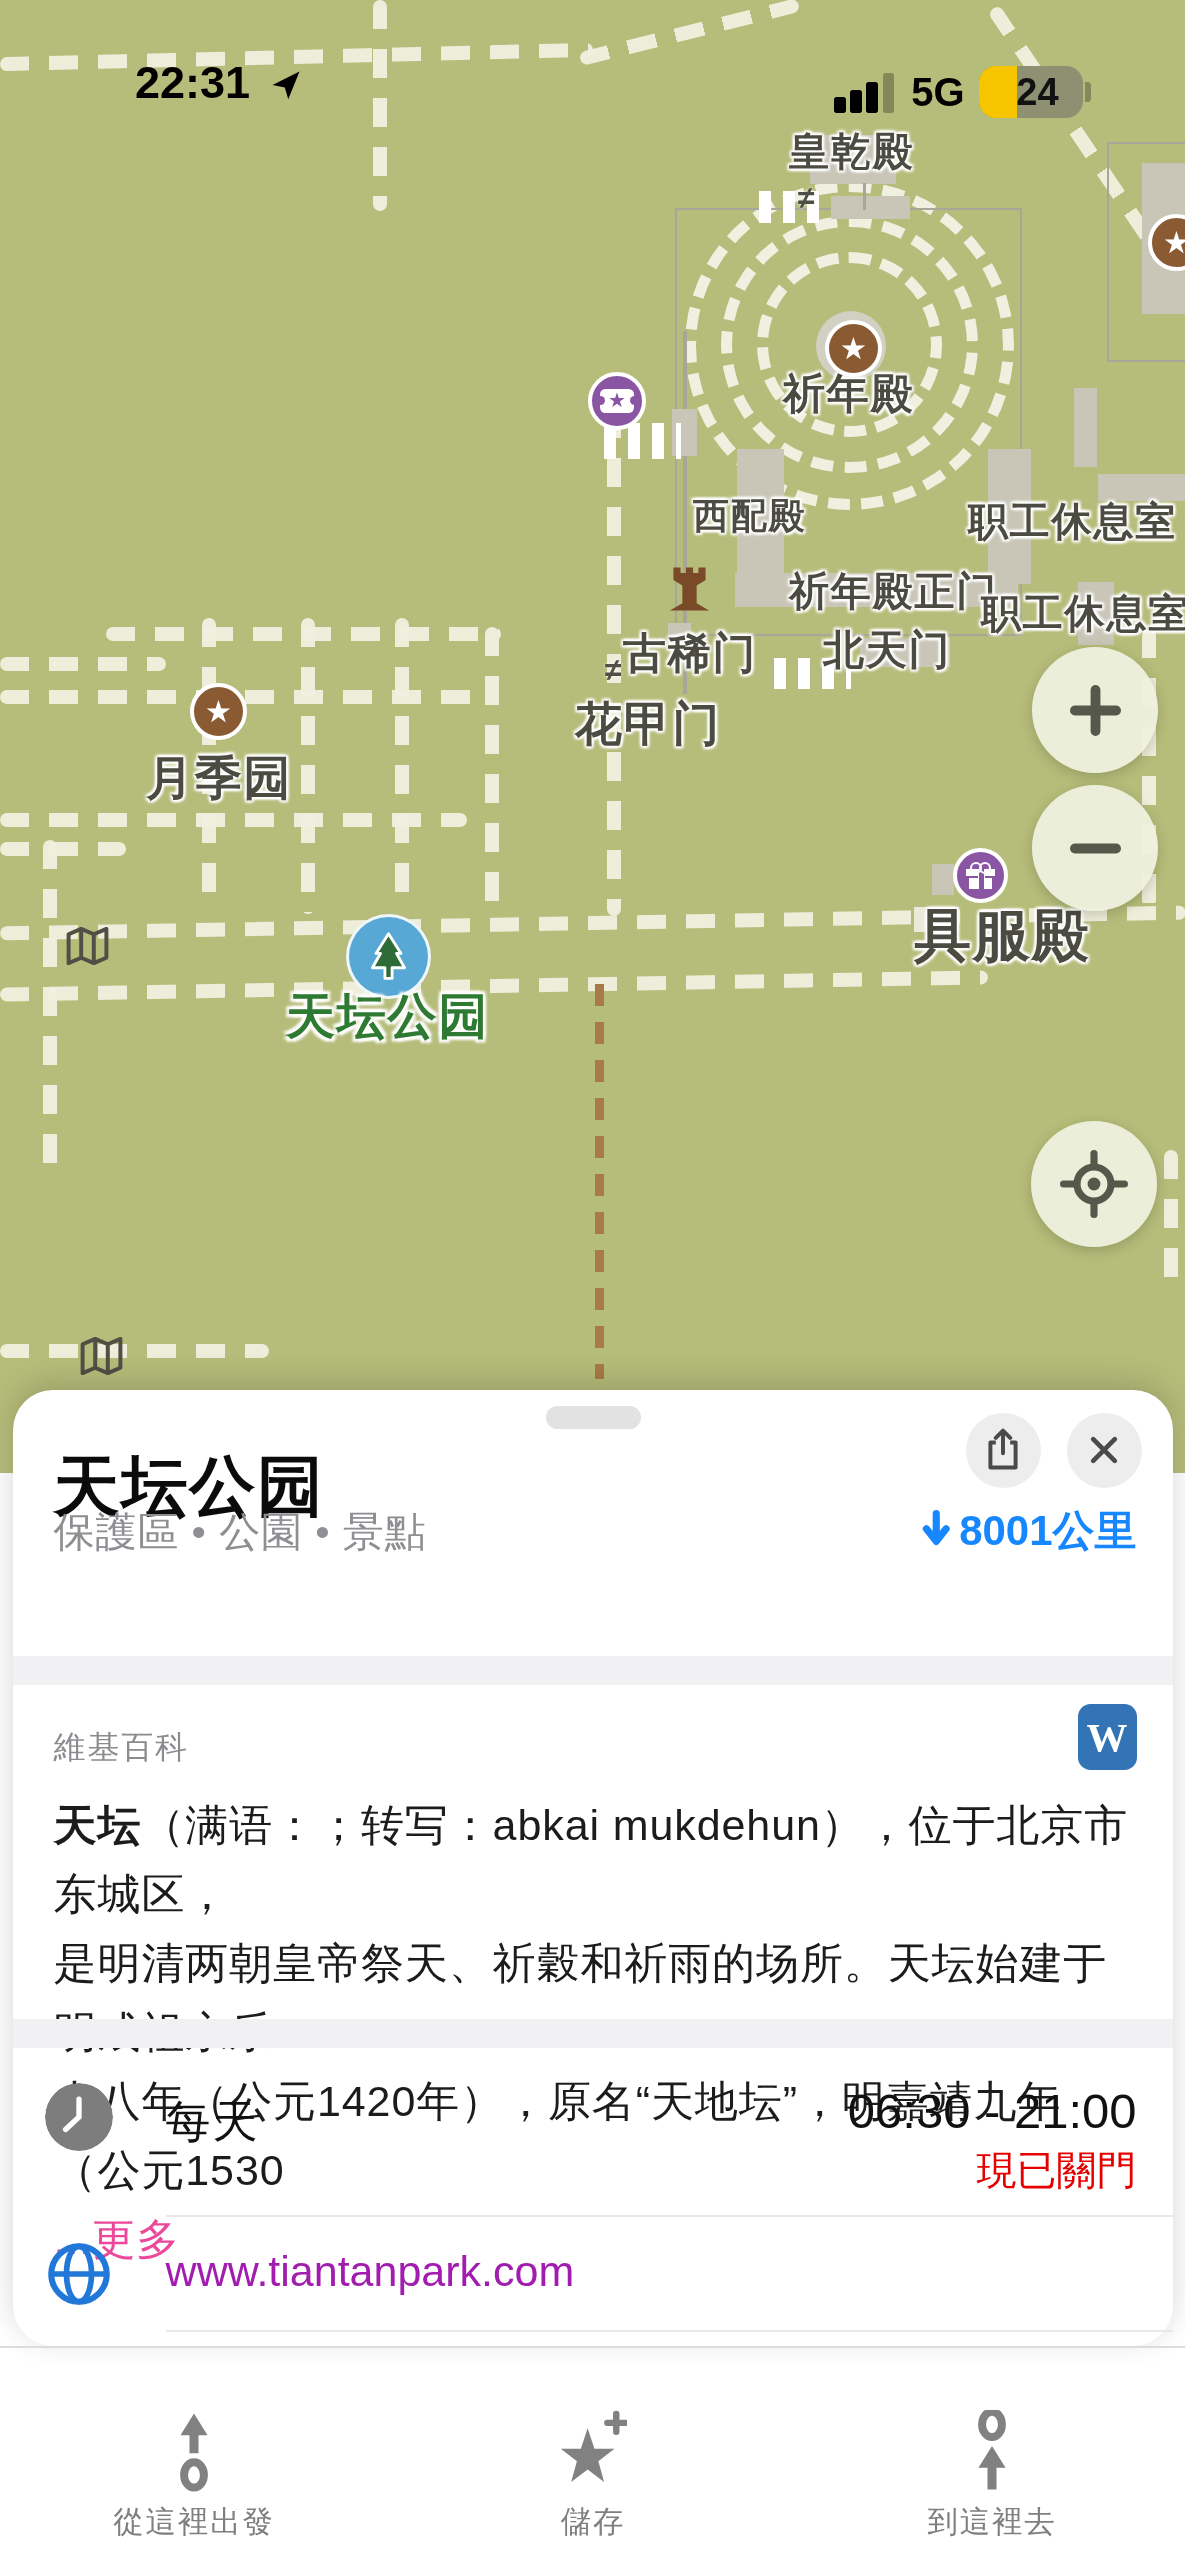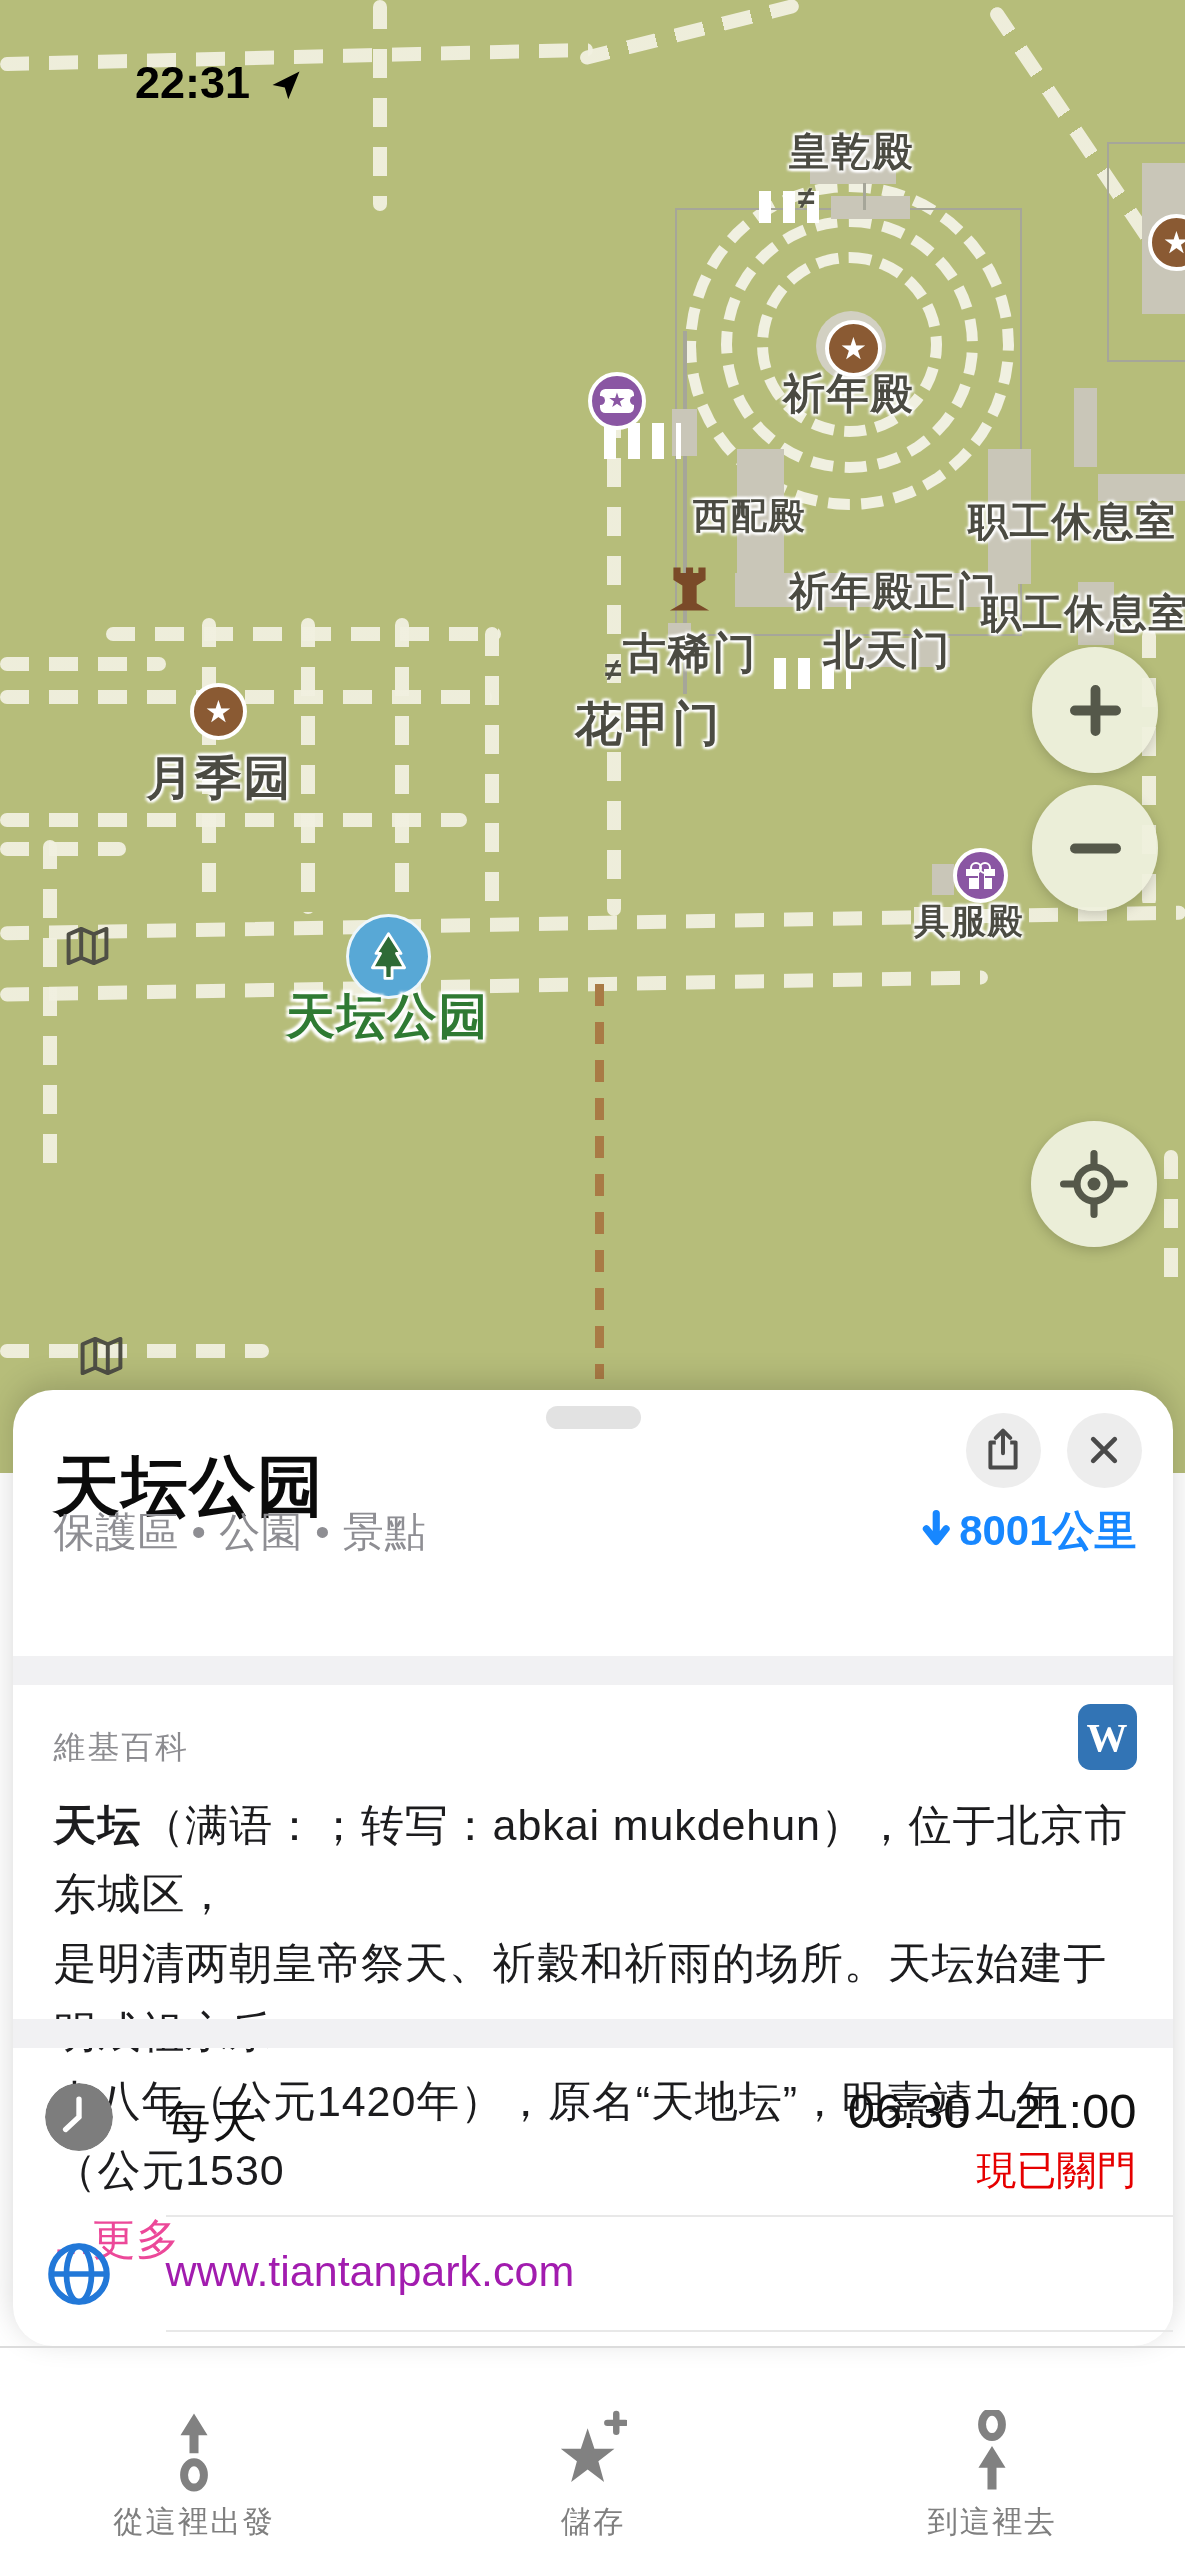--- a/index.html
+++ b/index.html
@@ -172,21 +172,21 @@
   <div class="maplabel" style="left:789px;top:124px;font-size:40px;">皇乾殿</div>
   <div class="maplabel" style="left:783px;top:366px;font-size:42px;">祈年殿</div>
   <div class="maplabel" style="left:693px;top:492px;font-size:36px;">西配殿</div>
   <div class="maplabel" style="left:968px;top:494px;font-size:40px;">职工休息室</div>
   <div class="maplabel" style="left:789px;top:564px;font-size:40px;">祈年殿正门</div>
   <div class="maplabel" style="left:981px;top:586px;font-size:40px;">职工休息室</div>
   <div class="maplabel" style="left:623px;top:625px;font-size:43px;">古稀门</div>
   <div class="maplabel" style="left:823px;top:623px;font-size:41px;">北天门</div>
   <div class="maplabel" style="left:575px;top:693px;font-size:47px;">花甲门</div>
   <div class="maplabel" style="left:146px;top:747px;font-size:47px;">月季园</div>
-  <div class="maplabel" style="left:914px;top:898px;font-size:35px;">具服殿</div>
+  <div class="maplabel" style="left:914px;top:898px;font-size:57px;">具服殿</div>
   <div class="maplabel parklabel" style="left:286px;top:984px;">天坛公园</div>
 
   <div class="ctrl" style="left:1032px;top:647px;">
     <svg width="59" height="59" viewBox="0 0 33 33">
       <path d="M16.5 5 V28 M5 16.5 H28" stroke="#55584a" stroke-width="5.5" stroke-linecap="round"></path>
     </svg>
   </div>
   <div class="ctrl" style="left:1032px;top:785px;">
     <svg width="59" height="59" viewBox="0 0 33 33">
       <path d="M5 16.5 H28" stroke="#55584a" stroke-width="5.5" stroke-linecap="round"></path>
@@ -198,20 +198,34 @@
       <circle cx="19" cy="19" r="3.6" fill="#55584a"></circle>
       <path d="M19 2 V8 M19 30 V36 M2 19 H8 M30 19 H36" stroke="#55584a" stroke-width="4" stroke-linecap="round"></path>
     </svg>
   </div>
 
   <div class="sb-time"><span>22:31</span>
     <svg width="36" height="36" viewBox="0 0 24 24" style="vertical-align:-5.4px;margin-left:5.4px;">
       <path d="M21 3 L3 12 L11.2 13.6 L13.5 21.5 Z" fill="#000"></path>
     </svg>
   </div>
+  <div class="sb-right">
+    <span class="bars">
+      <span class="bar" style="height:15.3px;"></span>
+      <span class="bar" style="height:22.5px;"></span>
+      <span class="bar" style="height:30.5px;"></span>
+      <span class="bar b4" style="height:40px;"></span>
+    </span>
+    <span class="sb-5g">5G</span>
+    <span class="batt">
+      <span class="batt-fill"></span>
+      <span class="batt-num">24</span>
+    </span>
+    <span class="batt-nub"></span>
+  </div>
 </div>
 
 <div class="sheet">
   <div class="handle"></div>
   <div class="title">天坛公园</div>
 
   <div class="rbtn" style="left:953px;">
     <svg width="40" height="45" viewBox="0 0 22 25">
       <path d="M7 8 H4 V22 H18 V8 H15" fill="none" stroke="#4a4a4a" stroke-width="2.2" stroke-linejoin="round"></path>
       <path d="M11 14 V2 M7 5.5 L11 1.5 L15 5.5" fill="none" stroke="#4a4a4a" stroke-width="2.2" stroke-linecap="round" stroke-linejoin="round"></path>

